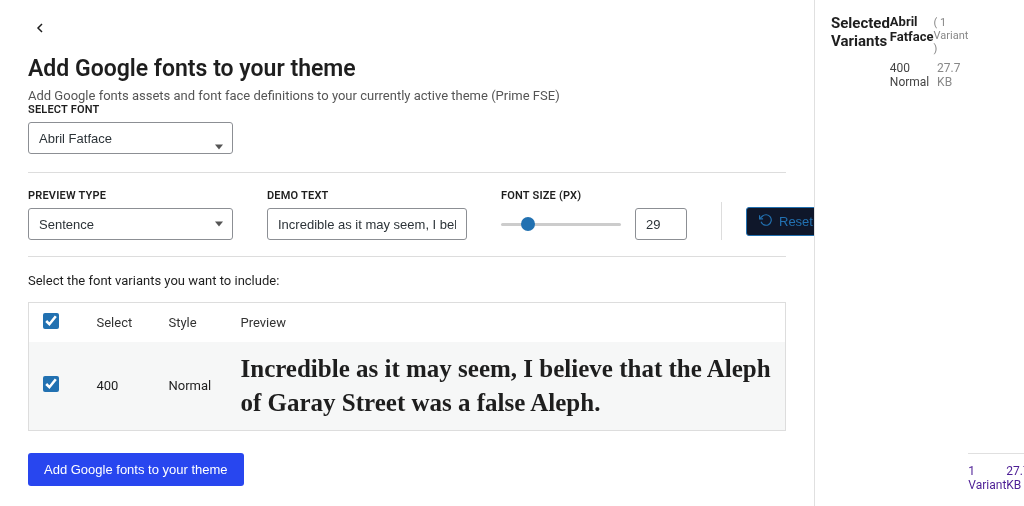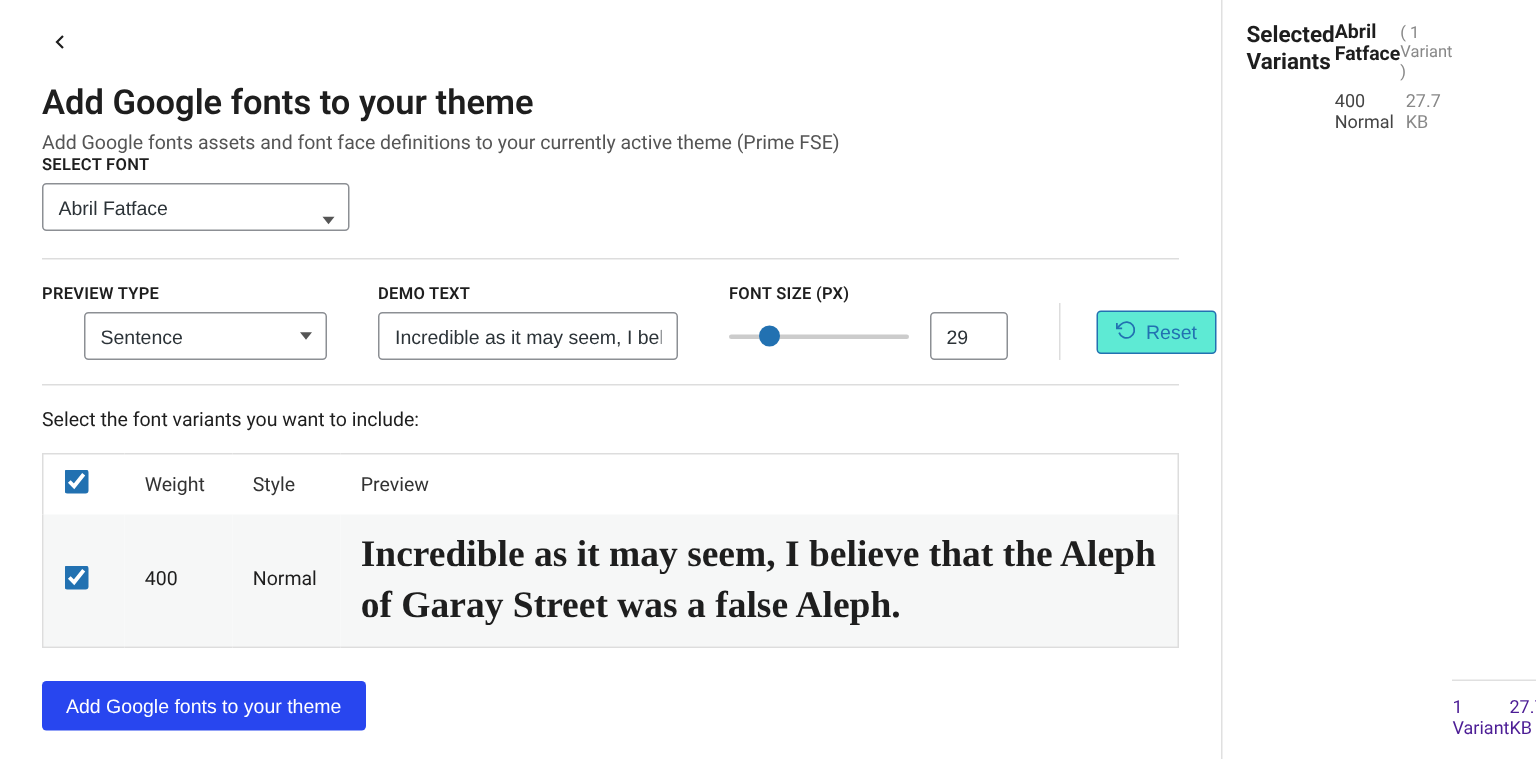--- a/index.html
+++ b/index.html
@@ -73,21 +73,21 @@
     }
     .font-select { width: 205px; margin-bottom: 18px; }
     .divider { border: none; border-top: 1px solid #ddd; margin: 0 0 16px 0; }
     .controls-row {
       display: flex;
       align-items: flex-end;
       gap: 16px;
       margin-bottom: 16px;
     }
     .control-group { margin-right: 18px; }
-    .preview-type-select { width: 162px; margin-left: 28px; }
+    .preview-type-select { width: 205px; }
     .demo-text-input { width: 200px; }
     .text-input { padding: 0 10px; cursor: text; }
     .slider-wrap {
       display: flex;
       align-items: center;
       gap: 14px;
     }
     .slider {
       width: 120px;
       appearance: none;
@@ -119,21 +119,21 @@
       padding-left: 24px;
       border-left: 1px solid #ddd;
       display: flex;
       align-items: center;
       height: 38px;
     }
     .reset-btn {
       display: flex;
       align-items: center;
       gap: 6px;
-      background: #5eead4;
+      background: #0f172a;
       border: 1px solid #2271b1;
       color: #2271b1;
       border-radius: 3px;
       padding: 5px 12px;
       font-size: 13px;
       cursor: pointer;
     }
     .reset-btn svg { width: 14px; height: 14px; }
     .variants-label {
       font-size: 13px;
@@ -279,21 +279,21 @@
   </div>
 
   <hr class="divider">
 
   <p class="variants-label">Select the font variants you want to include:</p>
 
   <table class="variants-table">
     <thead>
       <tr>
         <th class="col-check"><input type="checkbox" class="checkbox" checked="" style=""></th>
-        <th class="col-weight">Weight</th>
+        <th class="col-weight">Select</th>
         <th class="col-style">Style</th>
         <th>Preview</th>
       </tr>
     </thead>
     <tbody>
       <tr>
         <td class="col-check"><input type="checkbox" class="checkbox" checked="" style=""></td>
         <td class="col-weight">400</td>
         <td class="col-style">Normal</td>
         <td>

